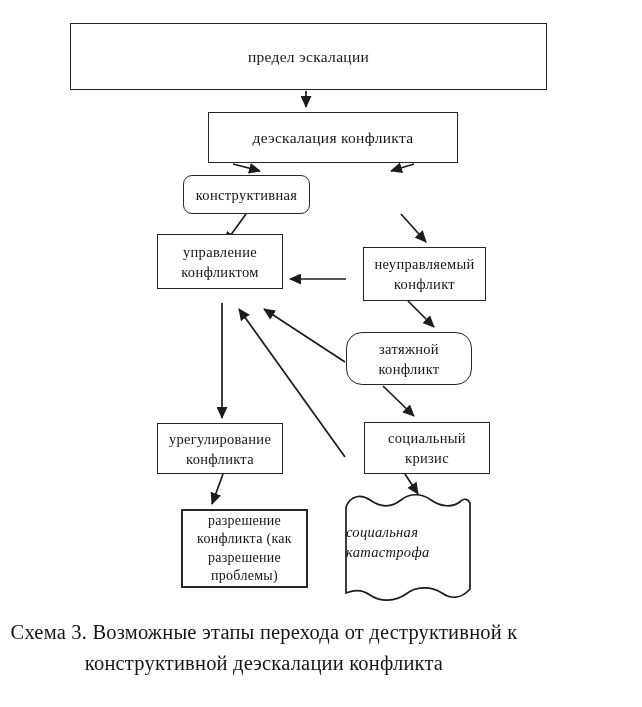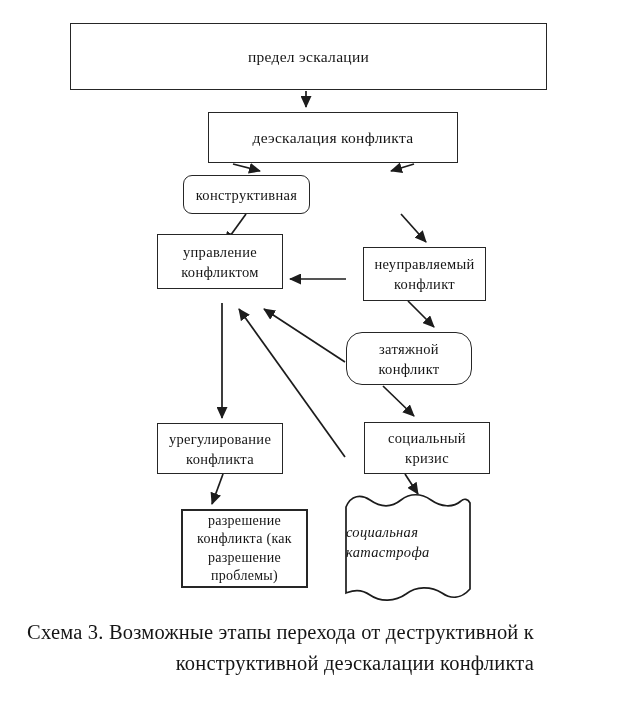--- a/index.html
+++ b/index.html
@@ -55,24 +55,24 @@
   }
   #node-social-catastrophe .node-label {
     position: absolute;
     left: 0; top: 30px;
     width: 130px;
     text-align: left;
     font-style: italic;
   }
   #caption {
     position: absolute;
-    left: 14px; top: 617px;
+    left: 4px; top: 617px;
     width: 520px;
     z-index: 2;
-    text-align: right;
+    text-align: center;
     font-size: 20.5px;
     line-height: 31px;
     white-space: pre-line;
     letter-spacing: 0.2px;
   }
   .line { stroke: #1c1c1c; stroke-width: 1.7; }
   .shape-path { fill: #ffffff; stroke: #1c1c1c; stroke-width: 1.7; }
 </style>
 </head>
 <body>

